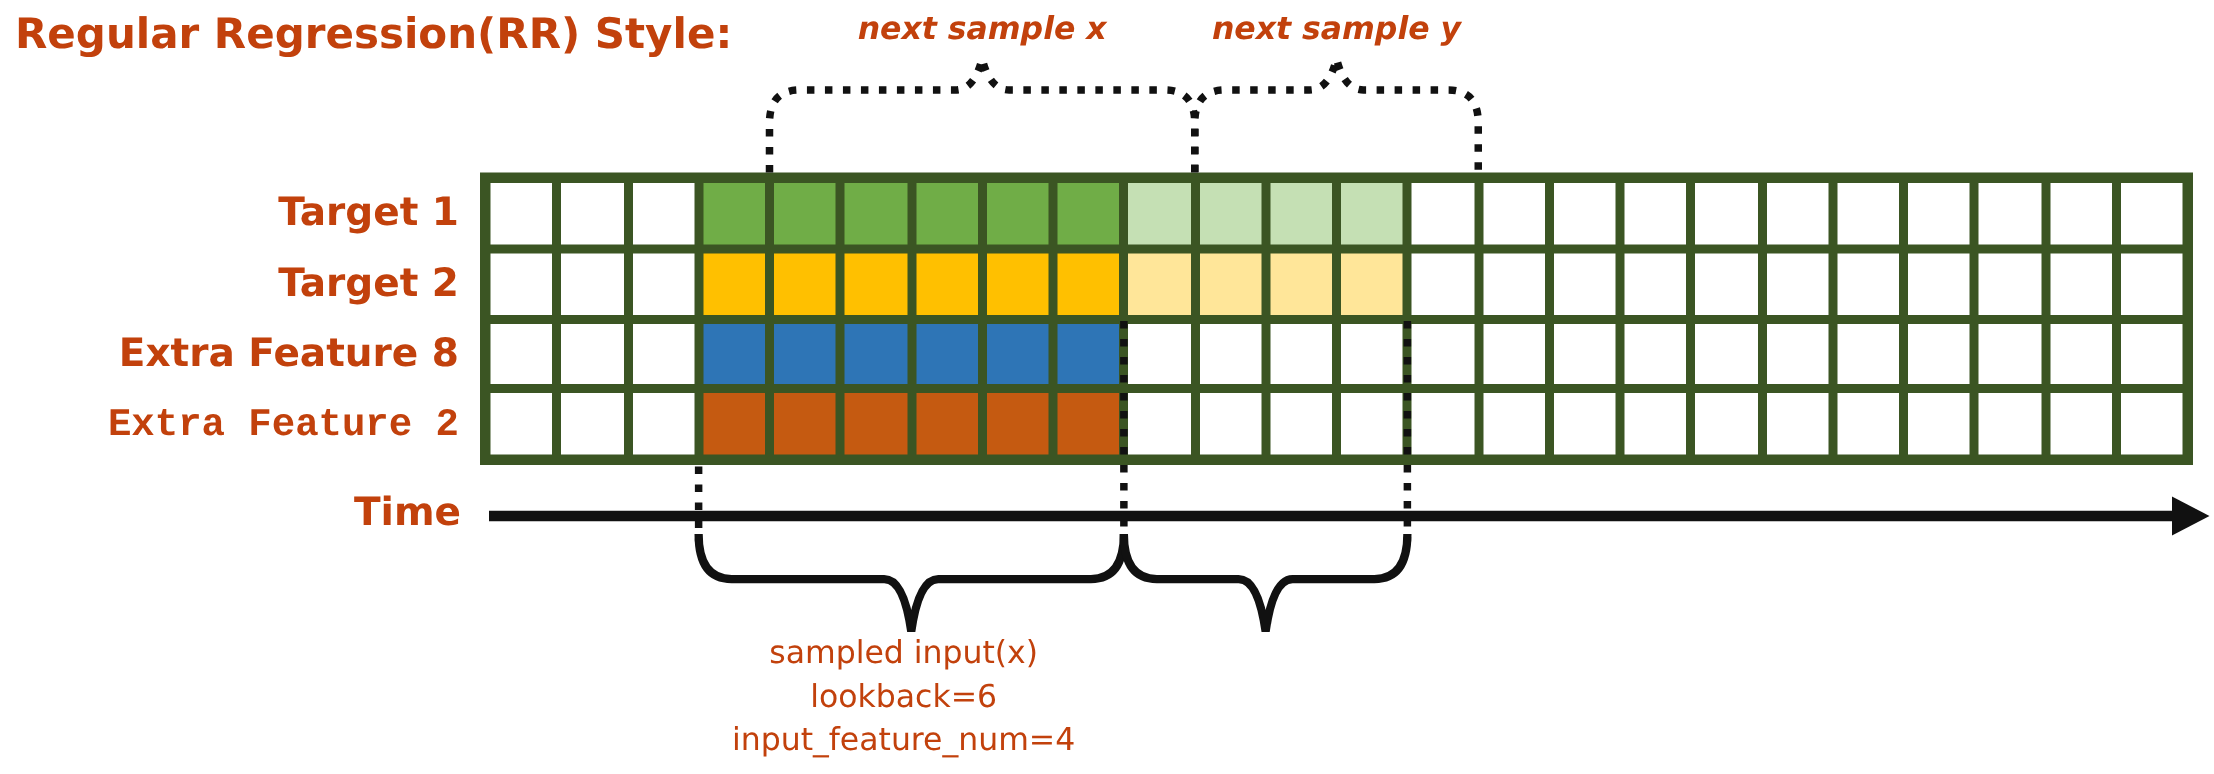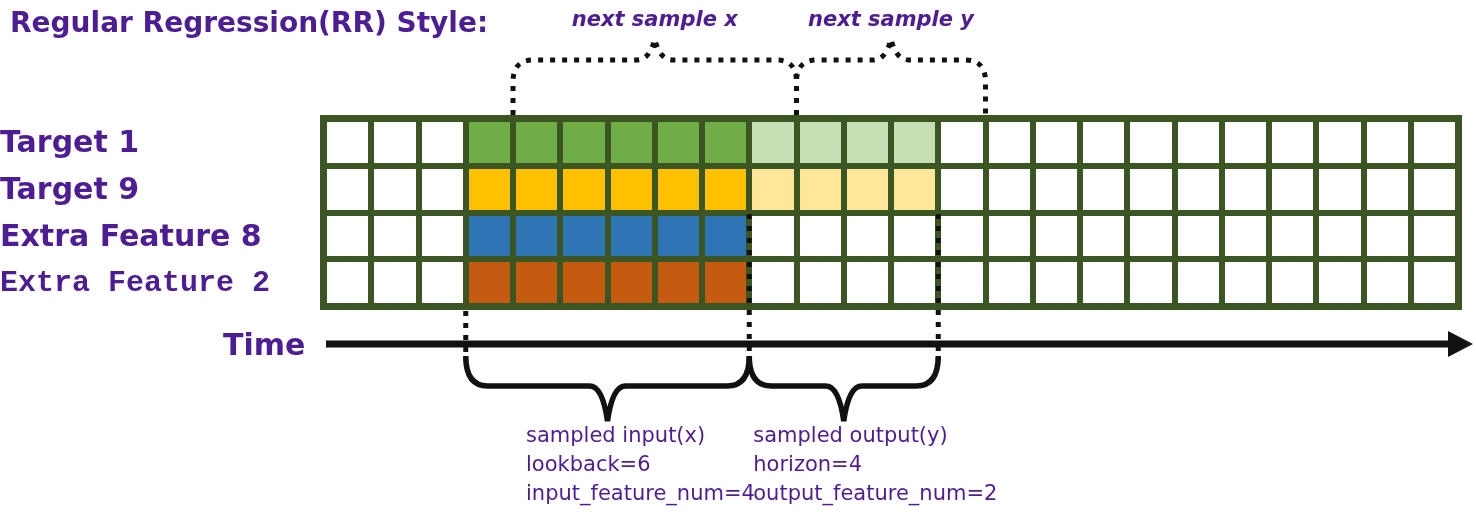--- a/index.html
+++ b/index.html
@@ -1,61 +1,61 @@
 <!DOCTYPE html>
 <html><head>
 <meta charset="utf-8">
 <style>
   html,body{margin:0;padding:0;background:#ffffff;}
   .canvas{
     position:relative;width:1476px;height:516px;background:#ffffff;overflow:hidden;
-    font-family:"DejaVu Sans","Liberation Sans",sans-serif;color:#4c1d95;
+    font-family:"DejaVu Sans","Liberation Sans",sans-serif;color:#c2410c;
   }
   .title{
     position:absolute;left:10px;top:6px;font-size:28px;font-weight:700;letter-spacing:0px;
   }
   .next-label{
     position:absolute;top:7px;transform:translateX(-50%);
     font-size:21px;font-style:italic;font-weight:600;white-space:nowrap;
   }
   #next-x-label{left:655px;}
   #next-y-label{left:891px;}
   .row-label{
-    position:absolute;left:0px;width:306px;
-    font-size:30px;font-weight:700;line-height:30px;height:30px;white-space:nowrap;
+    position:absolute;left:0px;width:306px;text-align:right;
+    font-size:26px;font-weight:700;line-height:30px;height:30px;white-space:nowrap;
   }
   #grid{
     position:absolute;left:320px;top:115px;width:1142px;height:195px;
     box-sizing:border-box;background:#3B5523;padding:7px;
     display:grid;gap:6px;
   }
   .cell{background:#ffffff;}
   .time-label{
-    position:absolute;left:223px;top:327px;font-size:30px;font-weight:700;
+    position:absolute;left:236px;top:327px;font-size:26px;font-weight:700;
   }
   svg.overlay{position:absolute;left:0;top:0;pointer-events:none;}
   .note-block{
     position:absolute;top:421px;font-size:21px;line-height:29px;font-weight:400;white-space:nowrap;
   }
   #input-note{left:509px;}
   #output-note{left:753px;}
 </style>
 </head>
 <body>
 
 <div class="canvas">
 
   <div class="title">Regular Regression(RR) Style:</div>
 
   <div class="next-label" id="next-y-label" style="left: 891px;">next sample y</div>
   <div class="next-label" id="next-x-label" style="left: 654.75px;">next sample x</div>
 
   <div id="row-labels">
       <div class="row-label" style="top: 127.375px;">Target 1</div>
-      <div class="row-label" style="top: 174.125px;">Target 9</div>
+      <div class="row-label" style="top: 174.125px;">Target 2</div>
       <div class="row-label" style="top: 220.875px;">Extra Feature 8</div>
       <div class="row-label" style="top: 267.625px; font-family: Liberation Mono, monospace;">Extra Feature 2</div>
     </div>
 
   <div id="grid" style="grid-template-columns: repeat(24, 1fr); grid-template-rows: repeat(4, 1fr); background: rgb(59, 85, 35);">
       <div class="cell" style="background: rgb(255, 255, 255);"></div>
       <div class="cell" style="background: rgb(255, 255, 255);"></div>
       <div class="cell" style="background: rgb(255, 255, 255);"></div>
       <div class="cell" style="background: rgb(112, 173, 71);"></div>
       <div class="cell" style="background: rgb(112, 173, 71);"></div>
@@ -159,25 +159,20 @@
       <path d="M 796.5 115 L 796.5 82 Q 796.5 60 816.5 60 L 873 60 Q 886 60 891 39 Q 896 60 909 60 L 965.5 60 Q 985.5 60 985.5 82 L 985.5 115" fill="none" stroke="#111111" stroke-width="5" stroke-dasharray="5 7"></path>
       <line x1="465.75" y1="311" x2="465.75" y2="361" stroke="#111111" stroke-width="5" stroke-dasharray="5 7"></line>
       <line x1="749.25" y1="214" x2="749.25" y2="361" stroke="#111111" stroke-width="5" stroke-dasharray="5 7"></line>
       <line x1="938.25" y1="214" x2="938.25" y2="361" stroke="#111111" stroke-width="5" stroke-dasharray="5 7"></line>
       <line x1="326" y1="344" x2="1450" y2="344" stroke="#111111" stroke-width="7"></line>
       <polygon points="1448,331 1473,344 1448,357" fill="#111111"></polygon>
       <path d="M 465.75 356 Q 465.75 386 487.75 386 L 589.5 386 Q 602.5 386 607.5 421 Q 612.5 386 625.5 386 L 727.25 386 Q 749.25 386 749.25 356" fill="none" stroke="#111111" stroke-width="5.5"></path>
       <path d="M 749.25 356 Q 749.25 386 771.25 386 L 825.75 386 Q 838.75 386 843.75 421 Q 848.75 386 861.75 386 L 916.25 386 Q 938.25 386 938.25 356" fill="none" stroke="#111111" stroke-width="5.5"></path>
     </svg>
 
-  <div class="note-block" id="input-note" style="left: 526px;">
+  <div class="note-block" id="input-note" style="left: 488px; text-align: center;">
     <div>sampled input(x)</div>
     <div>lookback=6</div>
     <div>input_feature_num=4</div>
   </div>
 
-  <div class="note-block" id="output-note" style="left: 753.25px;">
-    <div>sampled output(y)</div>
-    <div>horizon=4</div>
-    <div>output_feature_num=2</div>
-  </div>
 
 </div>
 
 </body></html>

